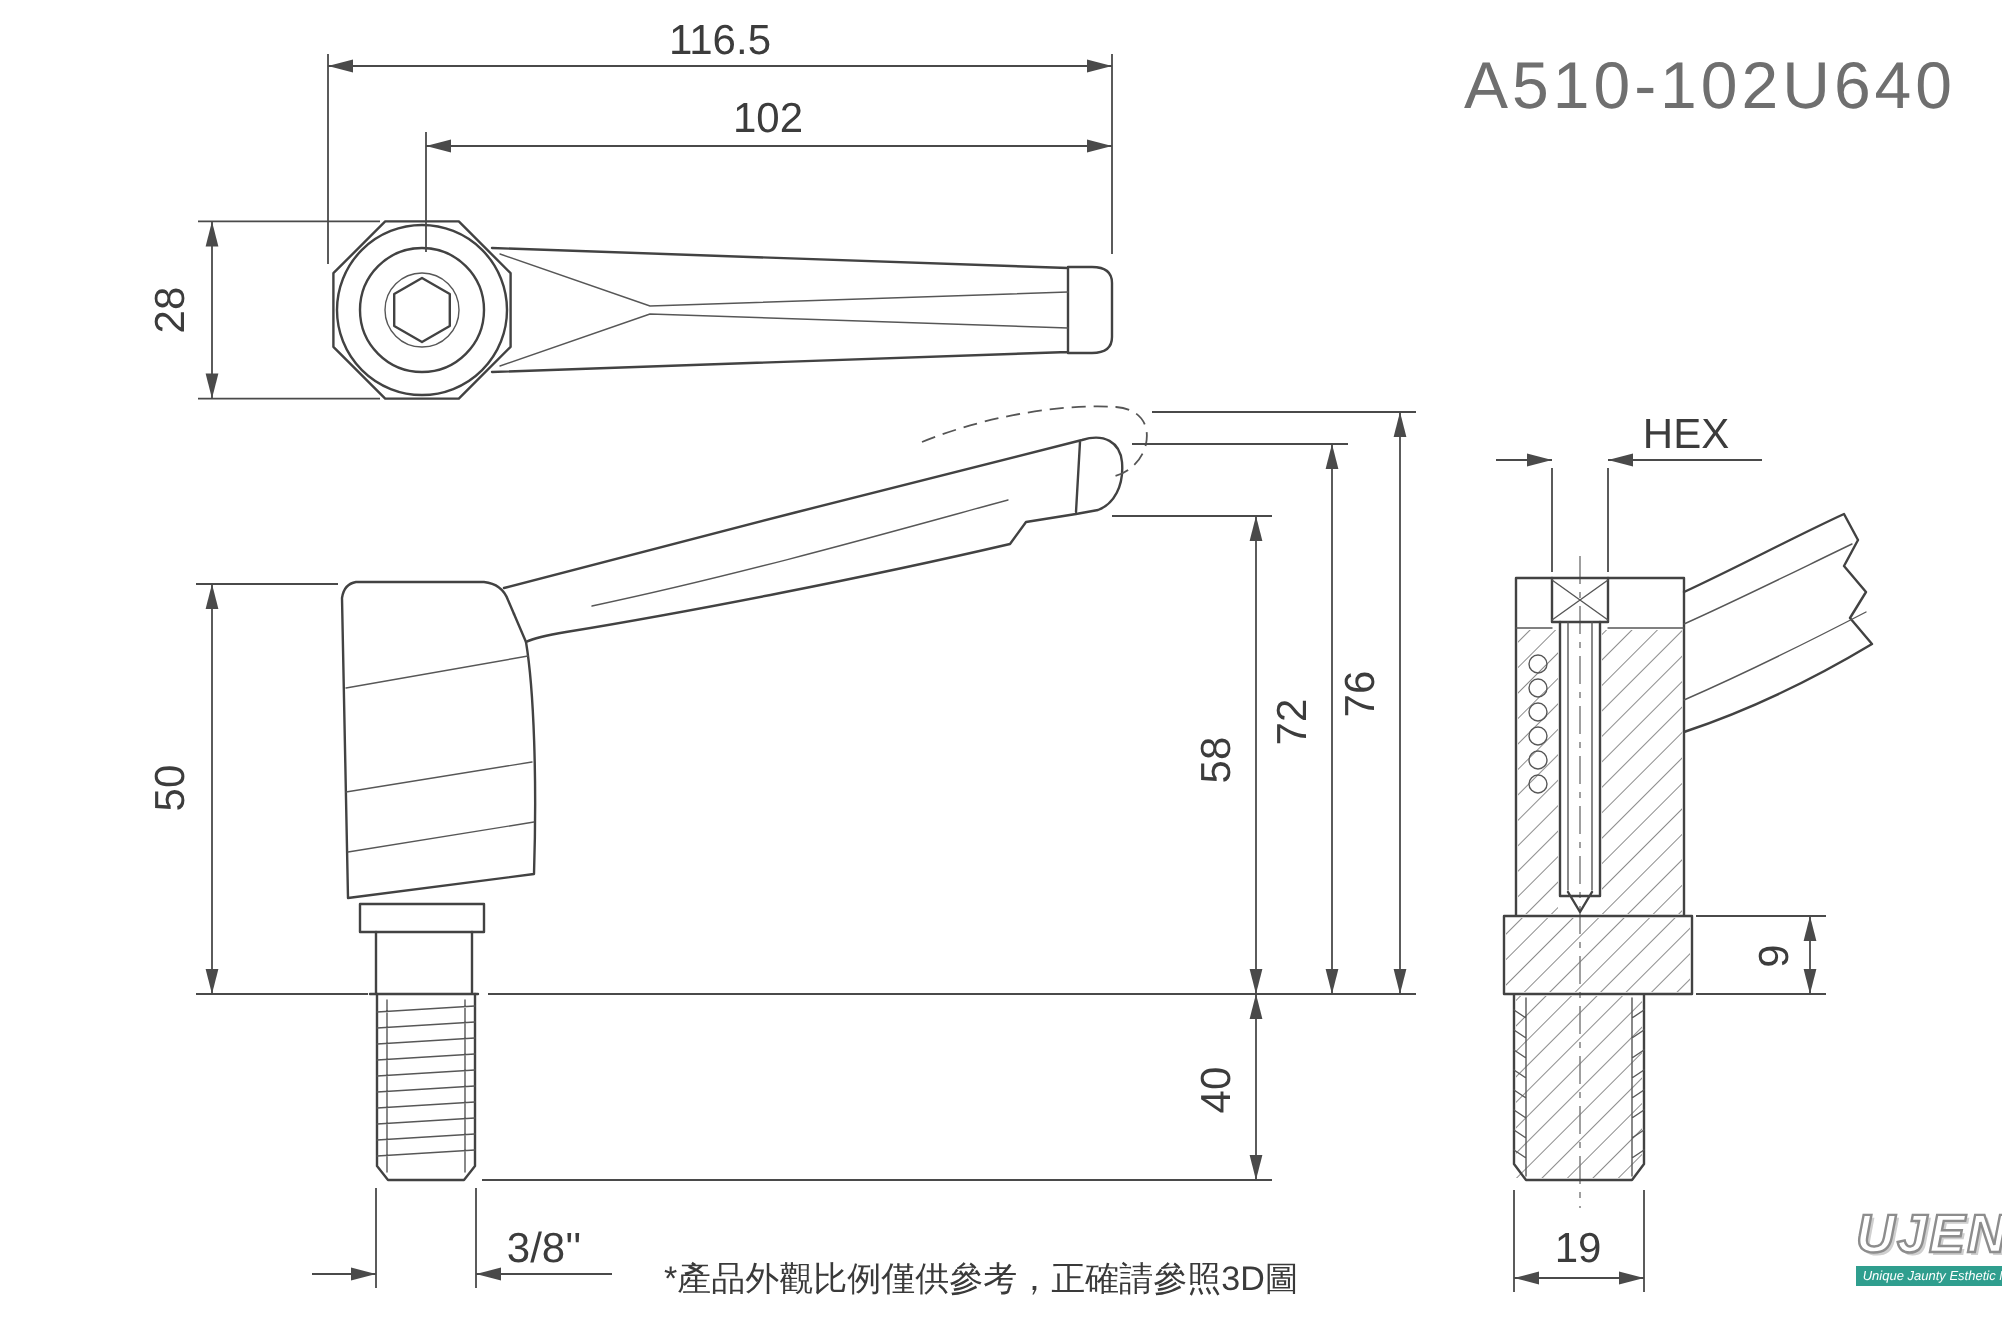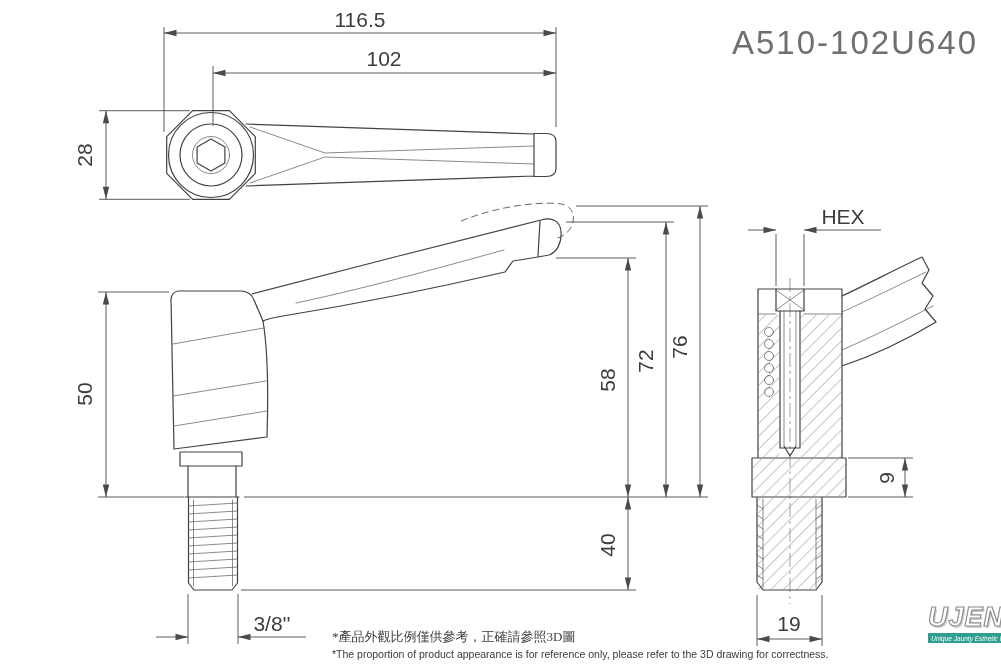--- a/index.html
+++ b/index.html
@@ -11,21 +11,21 @@
   .o  { stroke:#424242; stroke-width:1.2; fill:none; stroke-linejoin:round; stroke-linecap:round; }
   .t  { stroke:#575757; stroke-width:0.7; fill:none; stroke-linejoin:round; stroke-linecap:round; }
   .d  { stroke:#4a4a4a; stroke-width:0.9; fill:none; }
   .ph { stroke:#555555; stroke-width:0.9; fill:none; stroke-dasharray:7 4; }
   .cl { stroke:#777777; stroke-width:0.7; fill:none; stroke-dasharray:14 4 3 4; }
   text.dim { font-family:"Liberation Sans", sans-serif; font-size:21px; fill:#3c3c3c; }
 
   .part-number { position:absolute; left:696px; top:24px; font-size:33px; color:#6f6f6f;
                  letter-spacing:2px; white-space:nowrap; }
   .notes { position:absolute; left:296px; top:628px; color:#3a3a3a; }
-  .notes .zh { font-size:13px; margin-bottom:2px;font-family:Liberation Serif, serif; }
+  .notes .zh { font-size:17px; margin-bottom:2px; }
   .notes .en { font-size:10.5px; }
 
   .logo { position:absolute; left:892px; top:603px; width:102px; }
   .logo-name { font-size:27px; font-style:italic; font-weight:bold; color:#ffffff;
                -webkit-text-stroke:1.2px #8d8d8d; text-shadow:1.5px 1.5px 0 #cfcfcf;
                letter-spacing:1px; text-align:left; line-height:1.05; }
   .logo-bar-row { display:flex; margin-top:2px; }
   .logo-bar { flex:1; height:10px; background:#2f9e8e; display:flex; align-items:center; justify-content:center; }
   .logo-bar span { color:#ffffff; font-size:6.5px; font-style:italic; white-space:nowrap; }
   .logo-accent { width:9px; height:10px; margin-left:1px; background:#c0392b; }
@@ -155,21 +155,20 @@
         <line class="d" x1="721" y1="639" x2="786" y2="639" marker-start="url(#arr)" marker-end="url(#arr)"></line>
         <text class="dim" x="753" y="631" text-anchor="middle">19</text>
       </g>
     </g>
   </svg>
 
   <div class="part-number">A510-102U640</div>
 
   <div class="notes">
     <div class="zh">*產品外觀比例僅供參考，正確請參照3D圖</div>
-    <div class="en">*The proportion of product appearance is for reference only, please refer to the 3D drawing for correctness.</div>
   </div>
 
   <div class="logo">
     <div class="logo-name">UJEN</div>
     <div class="logo-bar-row">
       <div class="logo-bar">
         <span>Unique Jaunty Esthetic Noble</span>
       </div>
       <div class="logo-accent"></div>
     </div>

